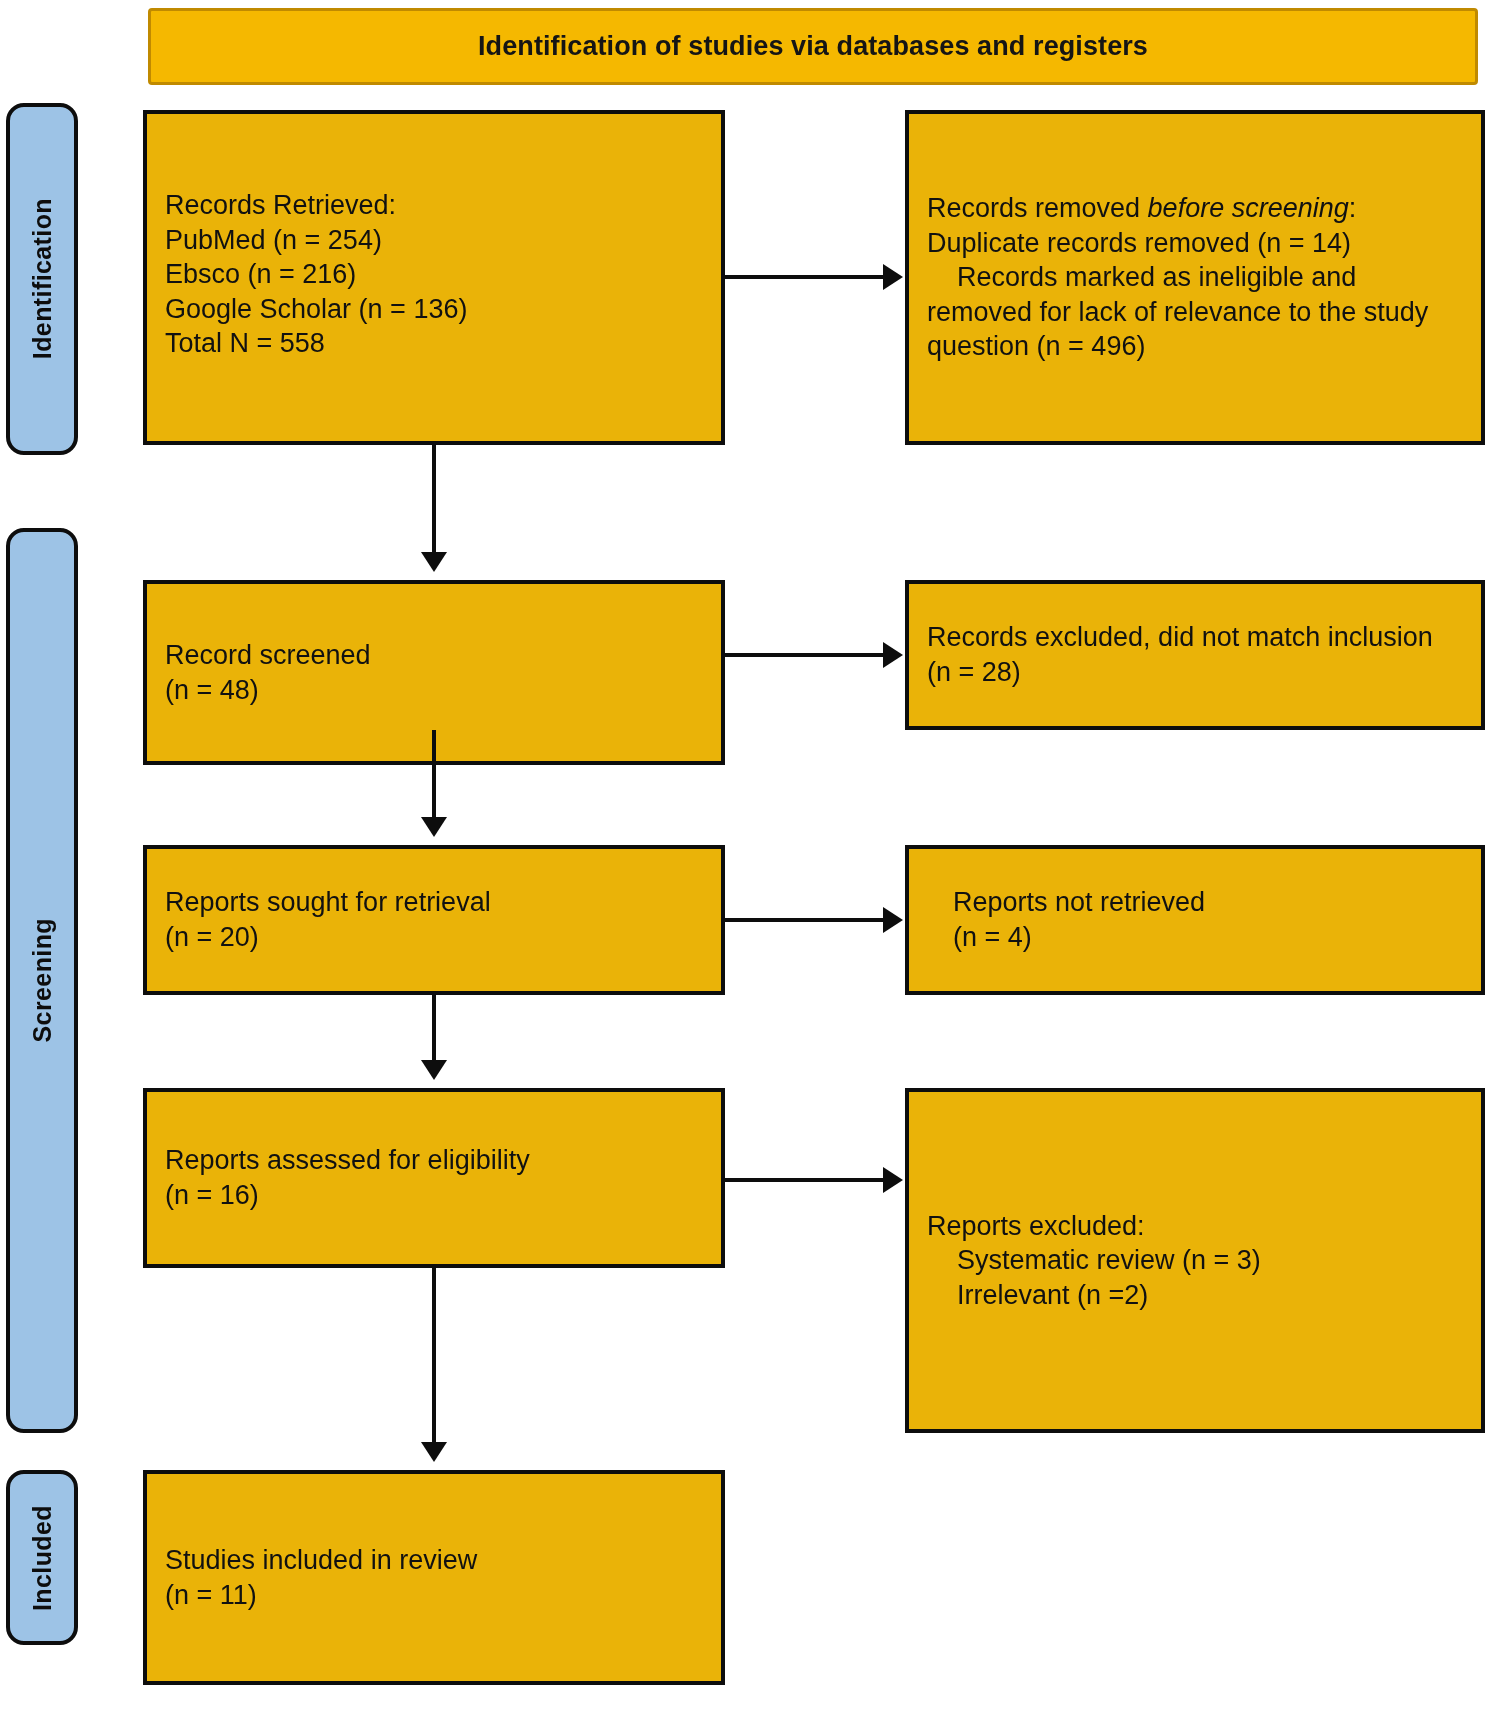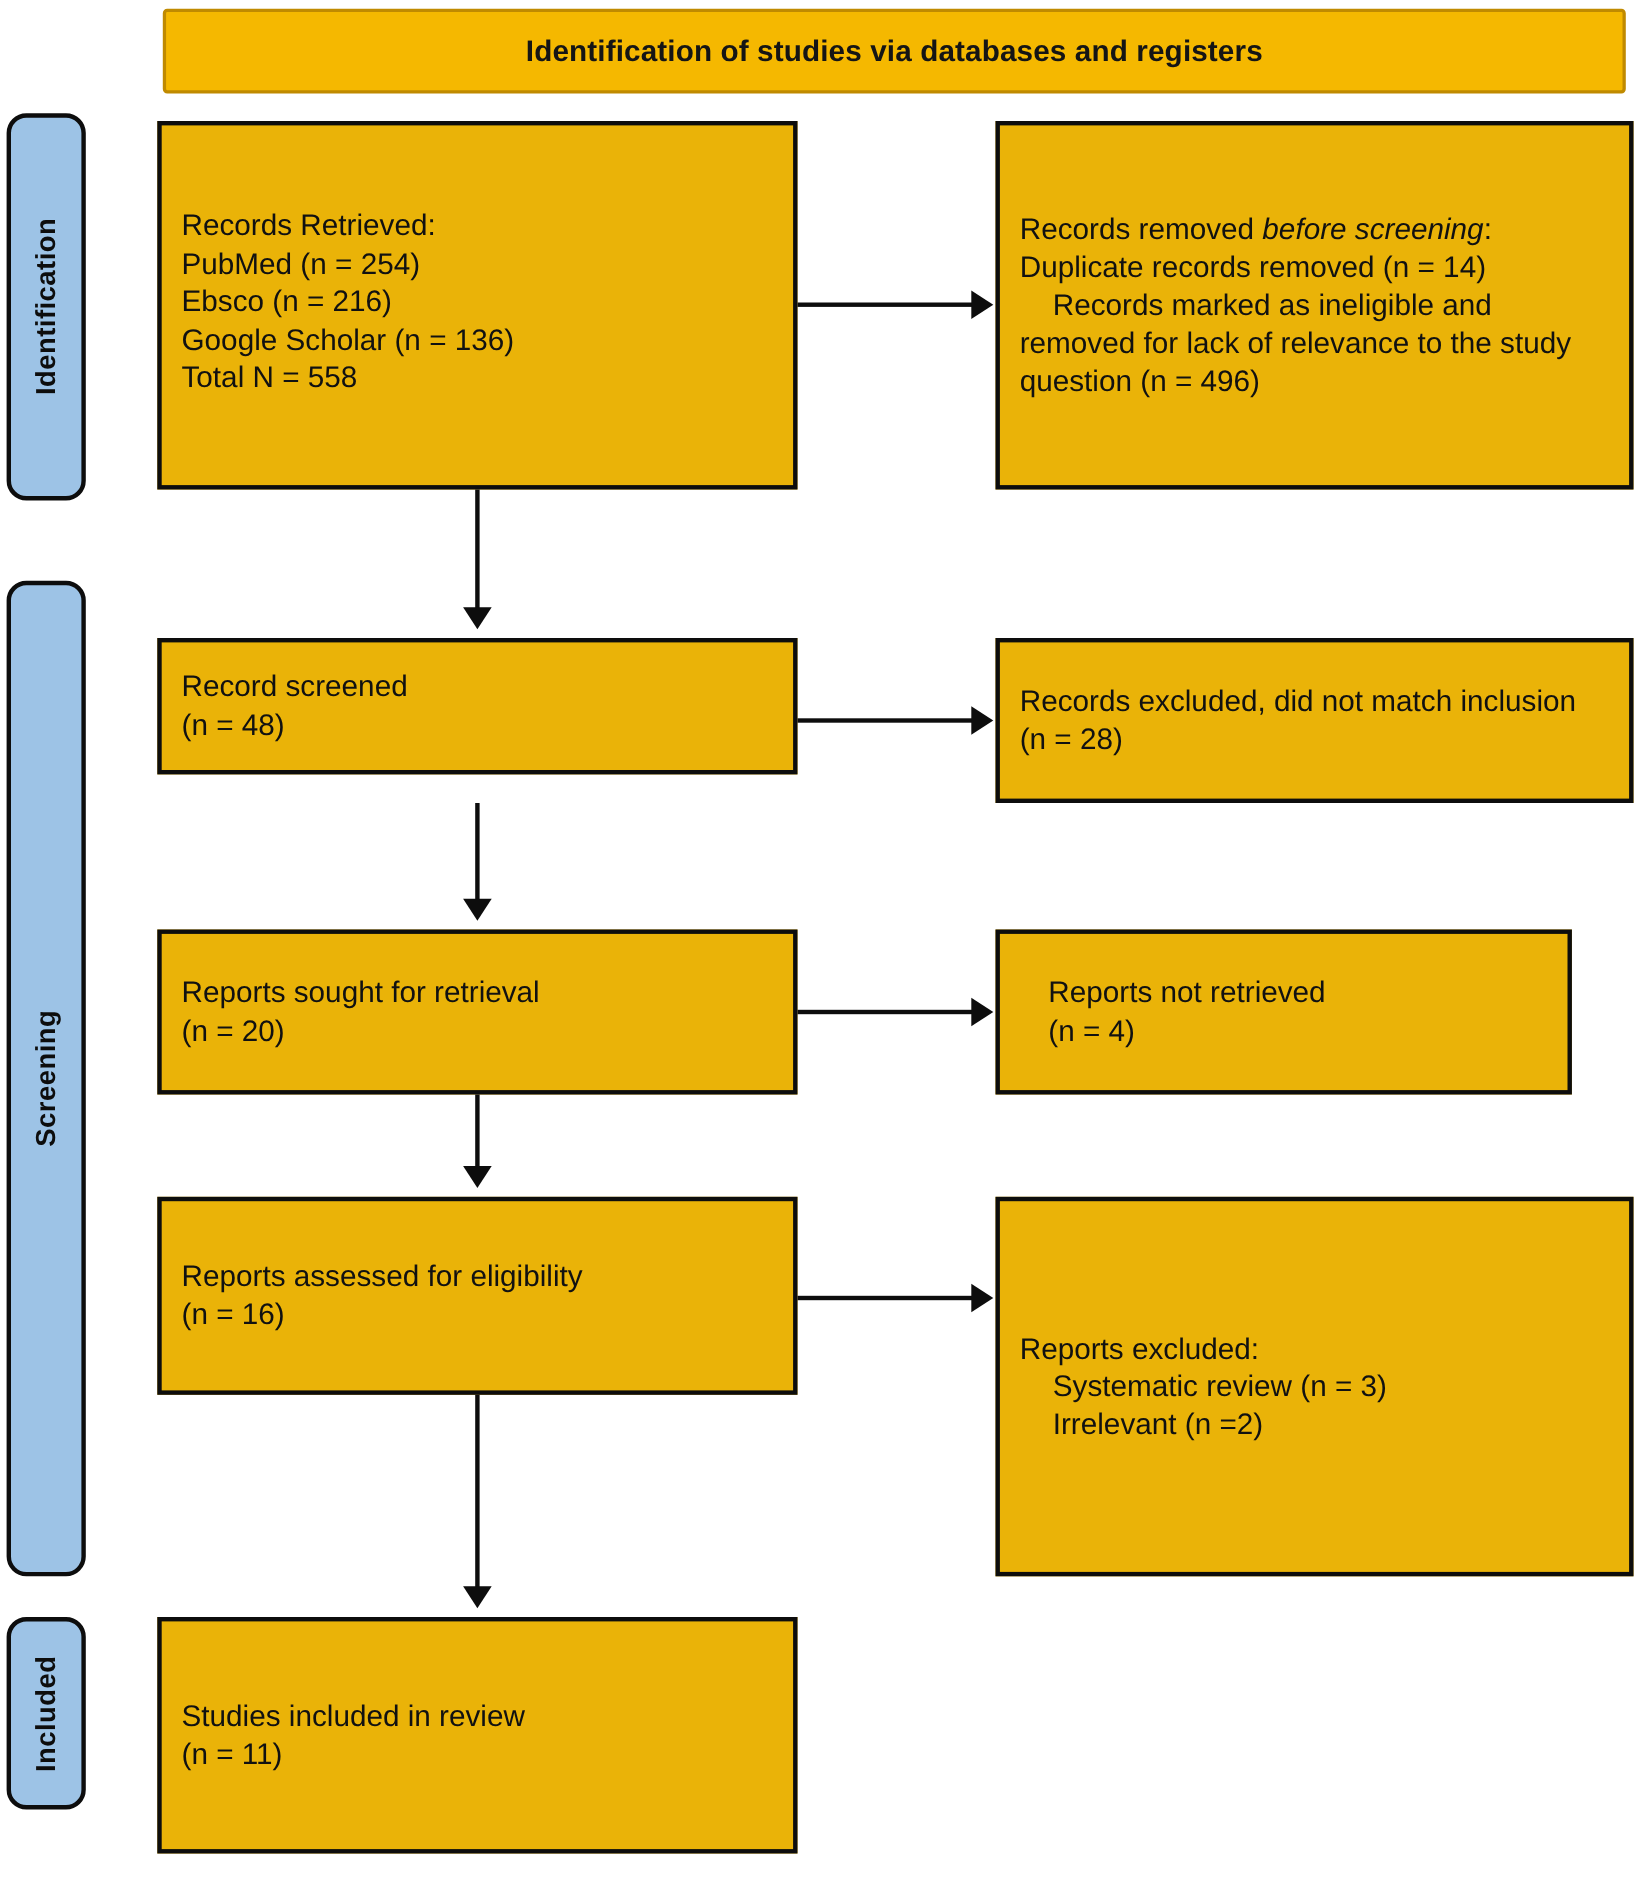--- a/index.html
+++ b/index.html
@@ -79,24 +79,24 @@
   .flow-box .box-text {
     font-size: 27px;
     line-height: 1.28;
     color: #111111;
     white-space: pre-wrap;
   }
   .flow-box .box-text .ital { font-style: italic; }
 
   #box-records-retrieved   { left: 143px; top: 110px;  width: 582px; height: 335px; }
   #box-records-removed     { left: 905px; top: 110px;  width: 580px; height: 335px; }
-  #box-record-screened     { left: 143px; top: 580px;  width: 582px; height: 124px; }
+  #box-record-screened     { left: 143px; top: 580px;  width: 582px; height: 185px; }
   #box-records-excluded    { left: 905px; top: 580px;  width: 580px; height: 150px; }
   #box-reports-sought      { left: 143px; top: 845px;  width: 582px; height: 150px; }
-  #box-reports-not-retr    { left: 905px; top: 845px;  width: 524px; height: 150px; padding-left: 44px; }
+  #box-reports-not-retr    { left: 905px; top: 845px;  width: 580px; height: 150px; padding-left: 44px; }
   #box-reports-assessed    { left: 143px; top: 1088px; width: 582px; height: 180px; }
   #box-reports-excluded    { left: 905px; top: 1088px; width: 580px; height: 345px; }
   #box-studies-included    { left: 143px; top: 1470px; width: 582px; height: 215px; }
 
   
   #box-records-retrieved .box-text { margin-top: -6px; }
   #box-reports-excluded  .box-text { }
 
   
   .conn {

